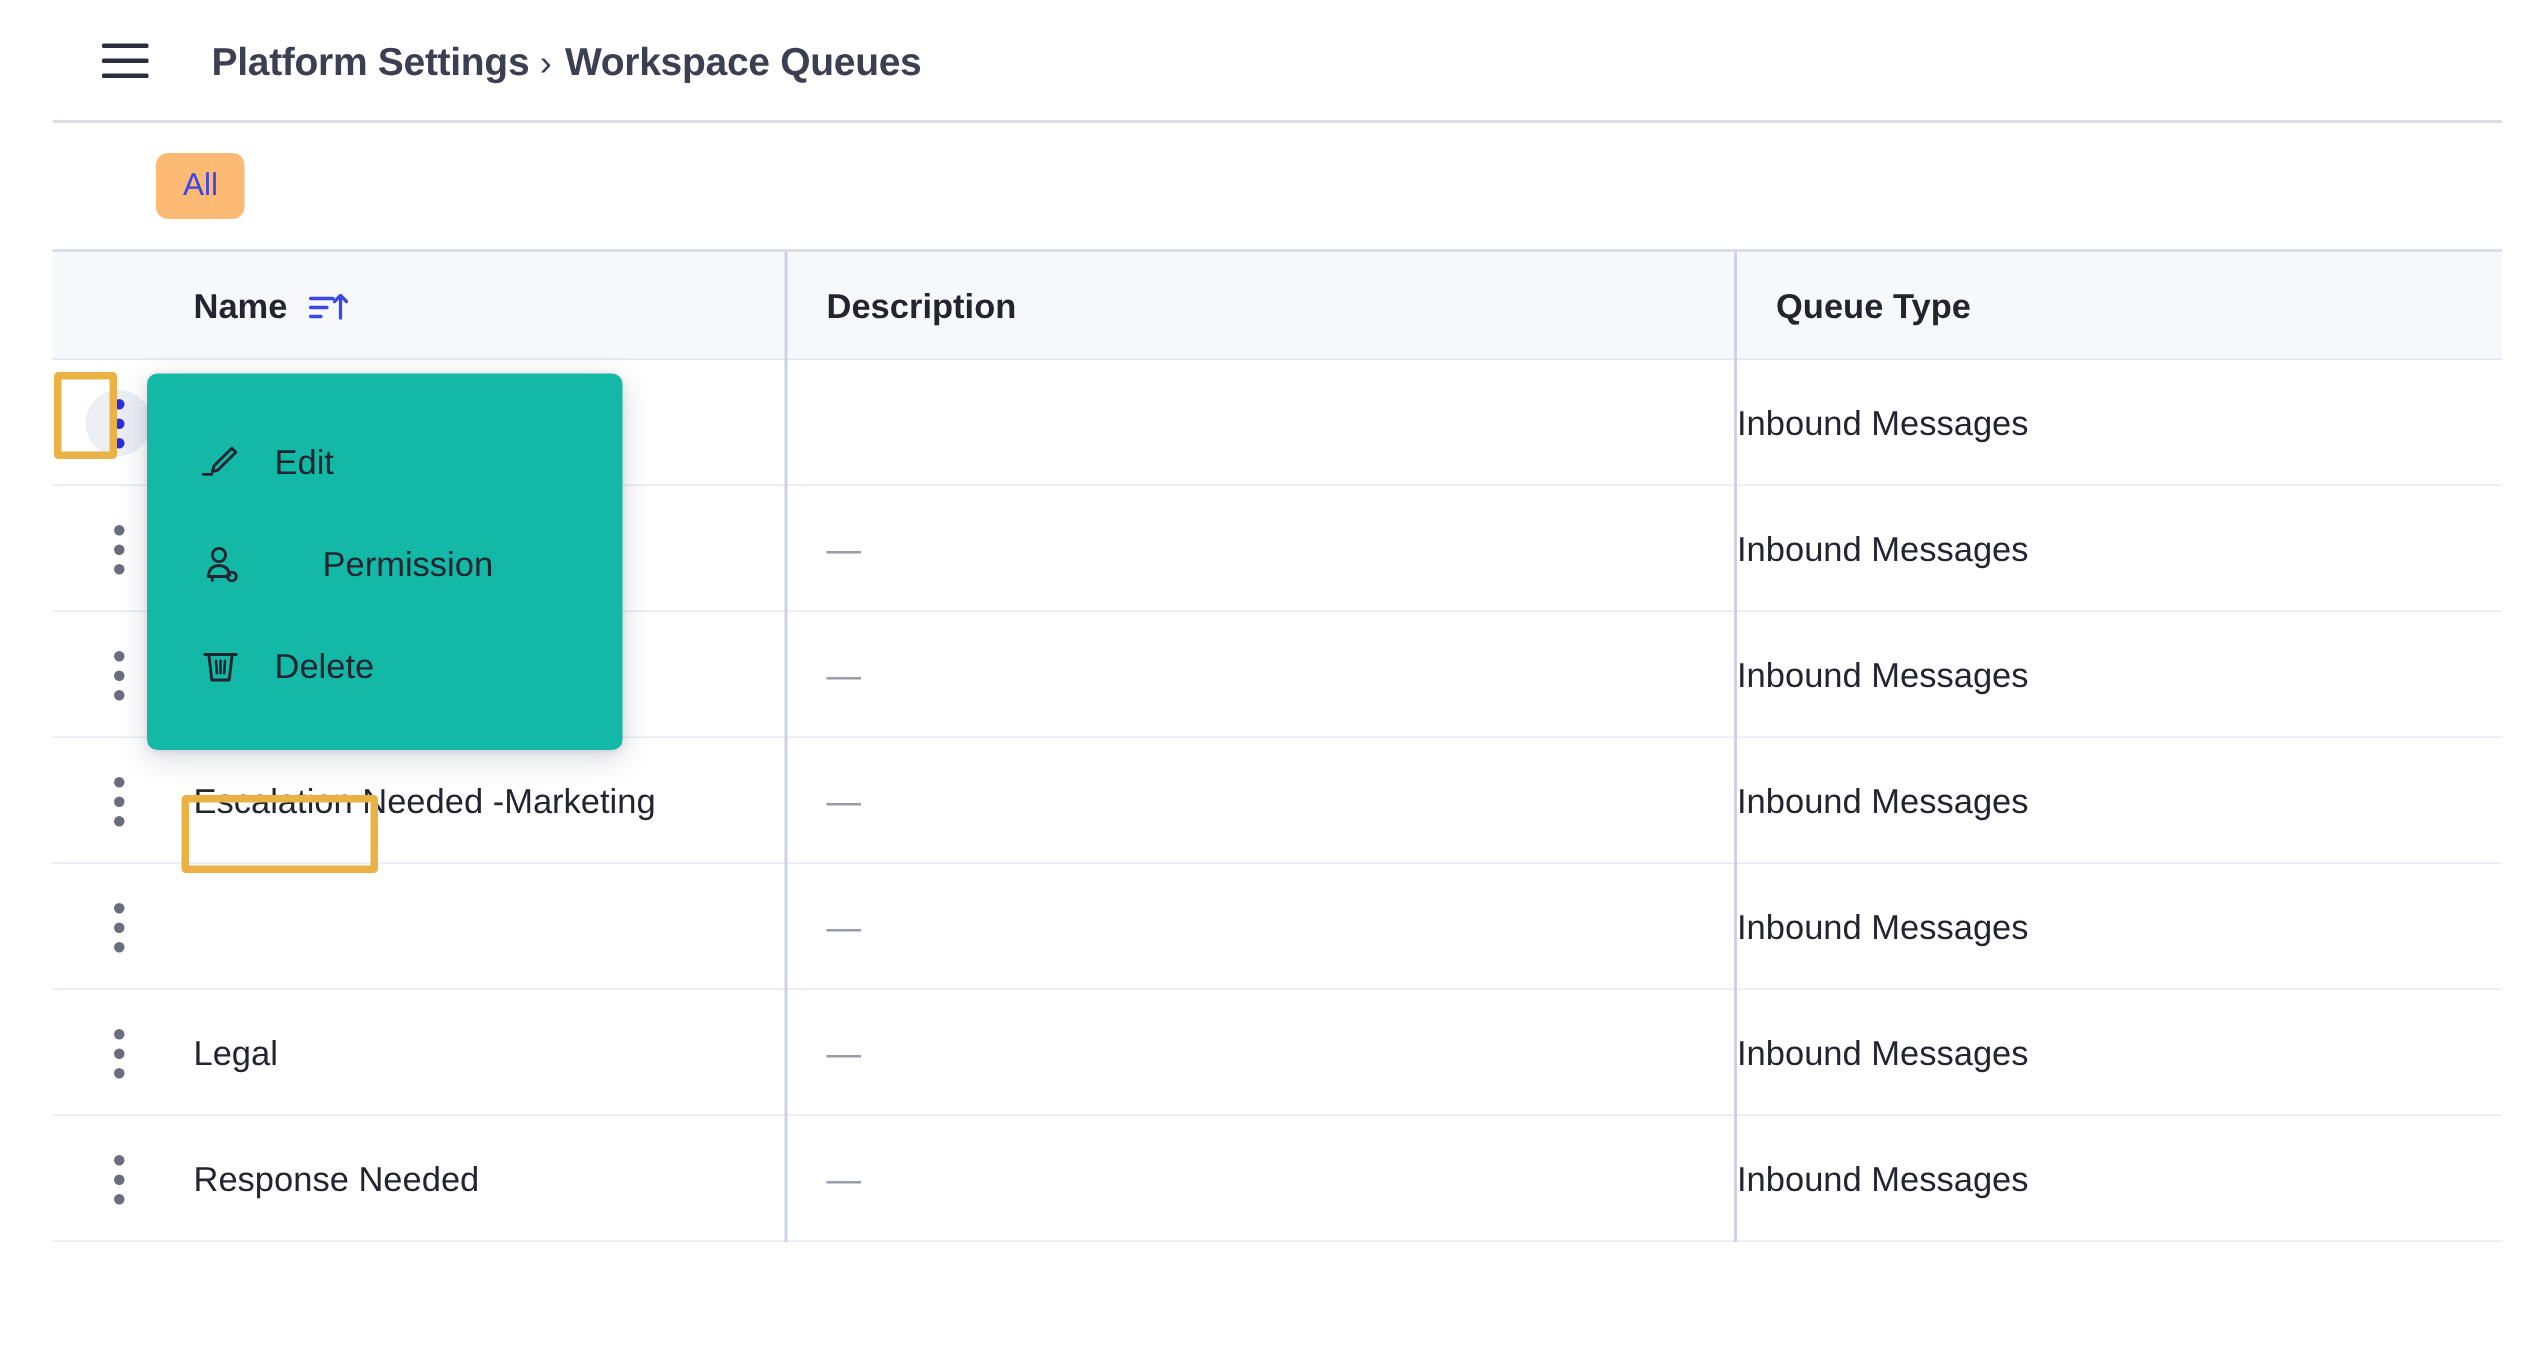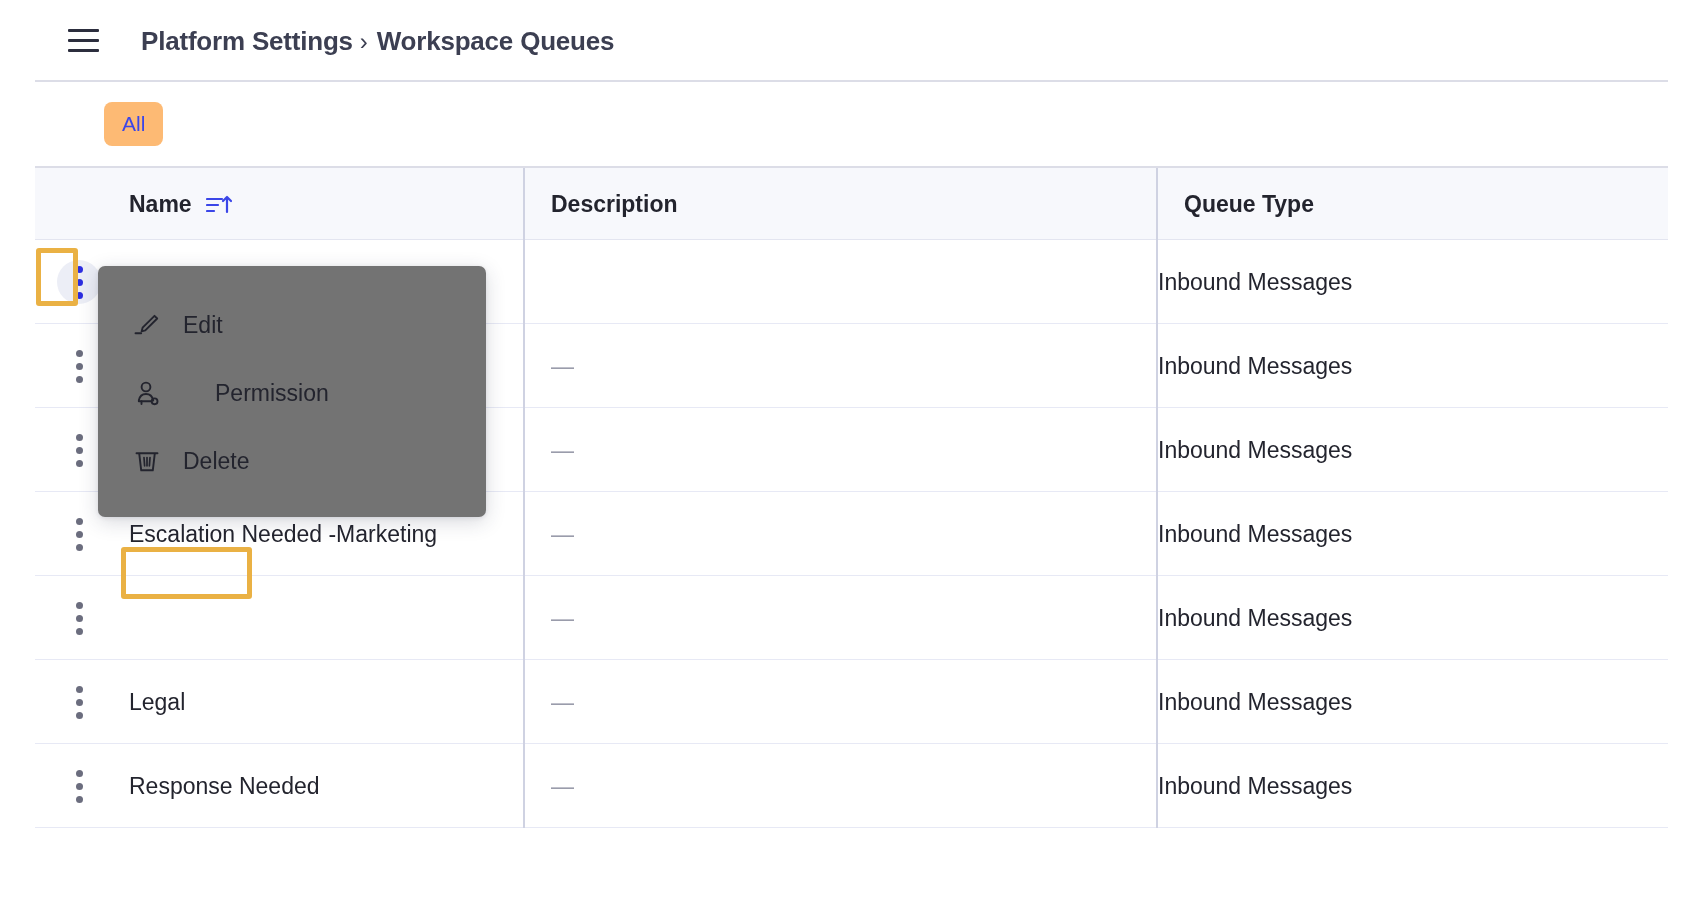--- a/index.html
+++ b/index.html
@@ -103,23 +103,23 @@
   
   #kebab-focus-ring {
     position: absolute; left: 36px; top: 248px;
     width: 42px; height: 58px;
     border: 5px solid #eab144; border-radius: 3px;
     pointer-events: none; z-index: 40;
   }
 
   
   #ctxmenu {
-    position: absolute; left: 98px; top: 266px;
-    width: 388px; height: 251px;
-    background: #737373; border-radius: 7px;
+    position: absolute; left: 98px; top: 249px;
+    width: 317px; height: 251px;
+    background: #14b8a6; border-radius: 7px;
     box-shadow: 0 5px 20px rgba(40,42,70,0.18), 0 1px 4px rgba(40,42,70,0.10);
     z-index: 30;
   }
   .menu-item {
     position: absolute; left: 0; width: 339px; height: 68px;
     display: flex; align-items: center; cursor: pointer;
   }
   .menu-item .mi-icon {
     width: 30px; height: 30px; margin-left: 34px;
     display: flex; align-items: center; justify-content: center;

